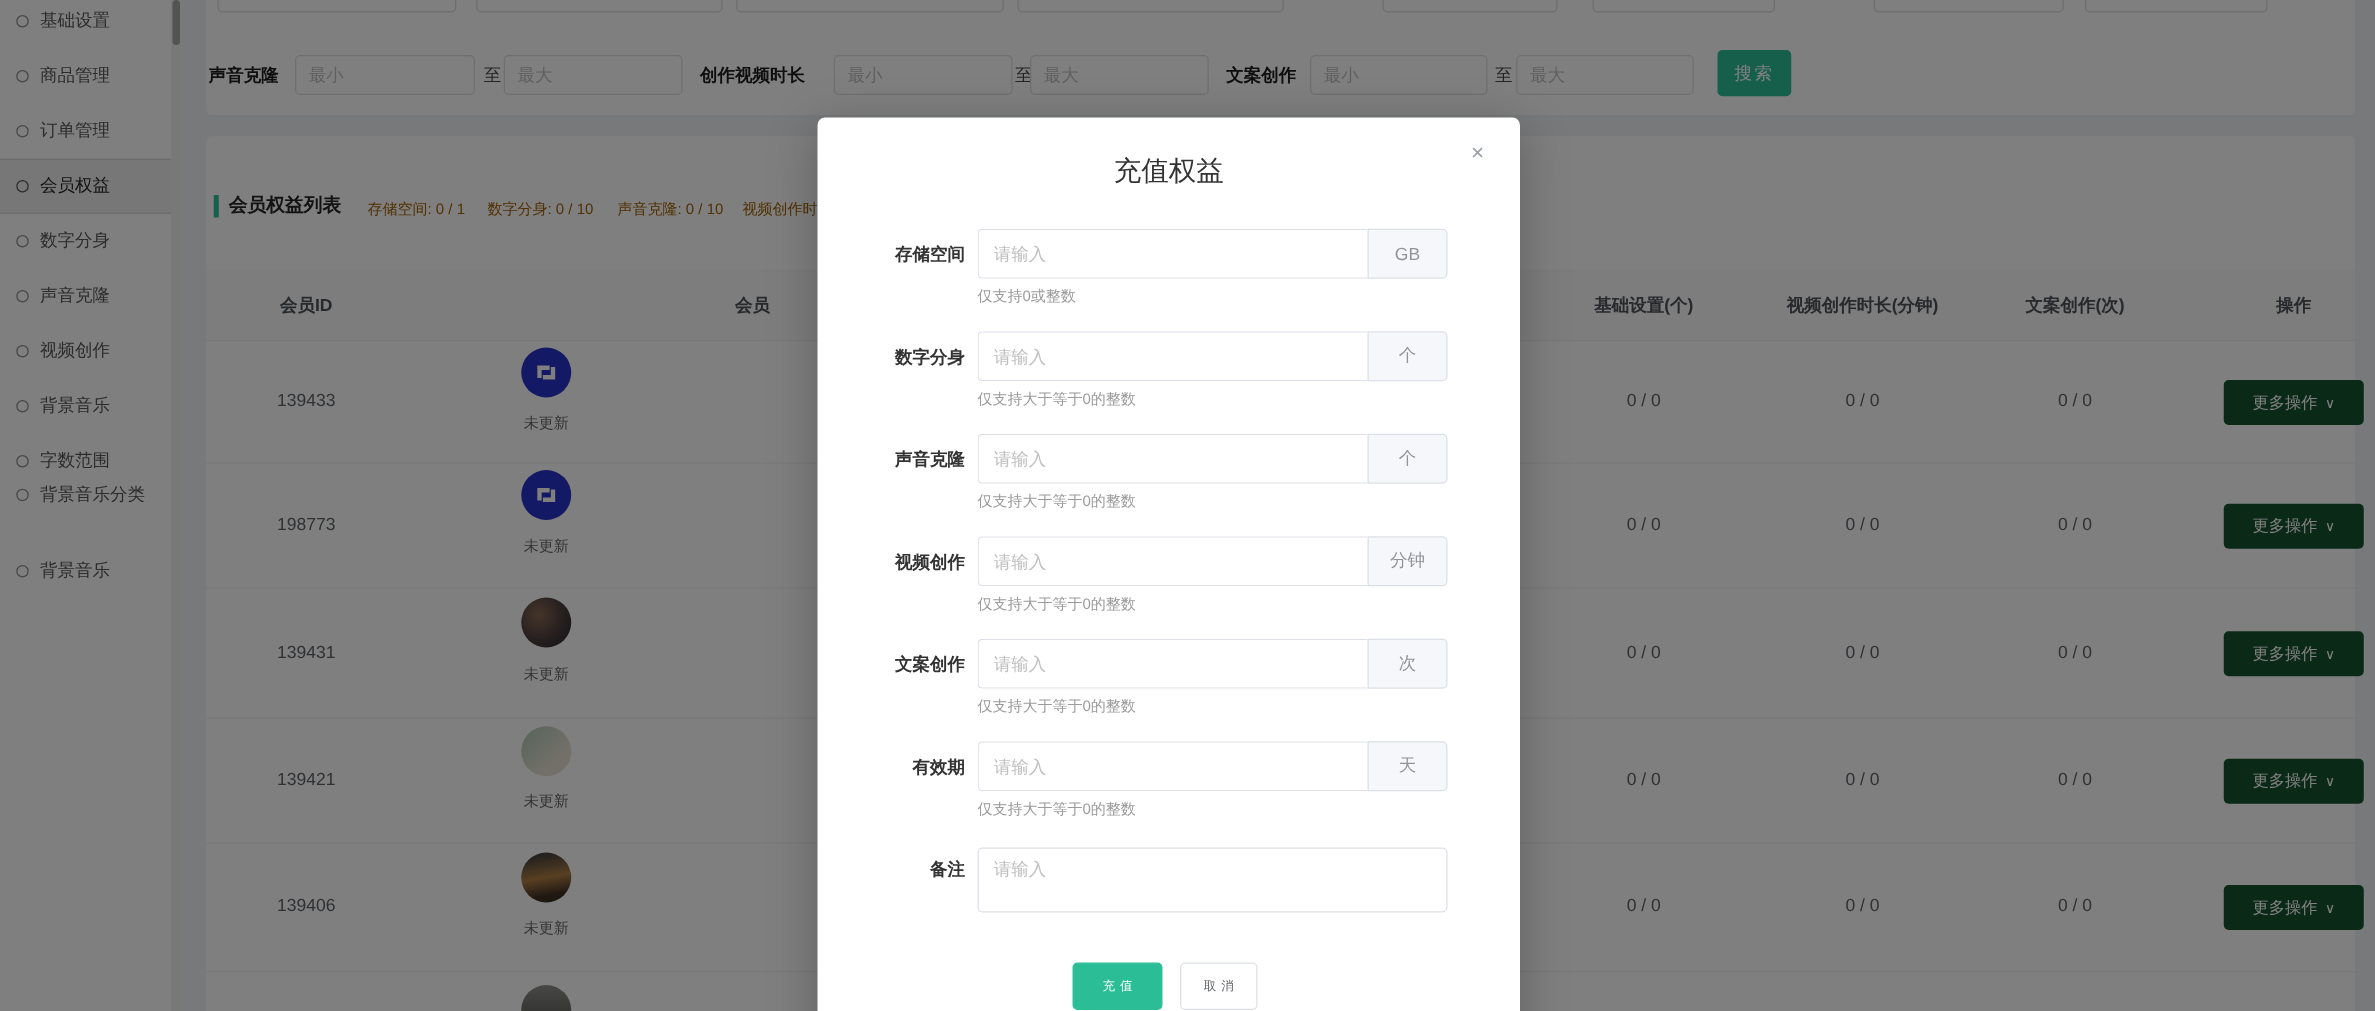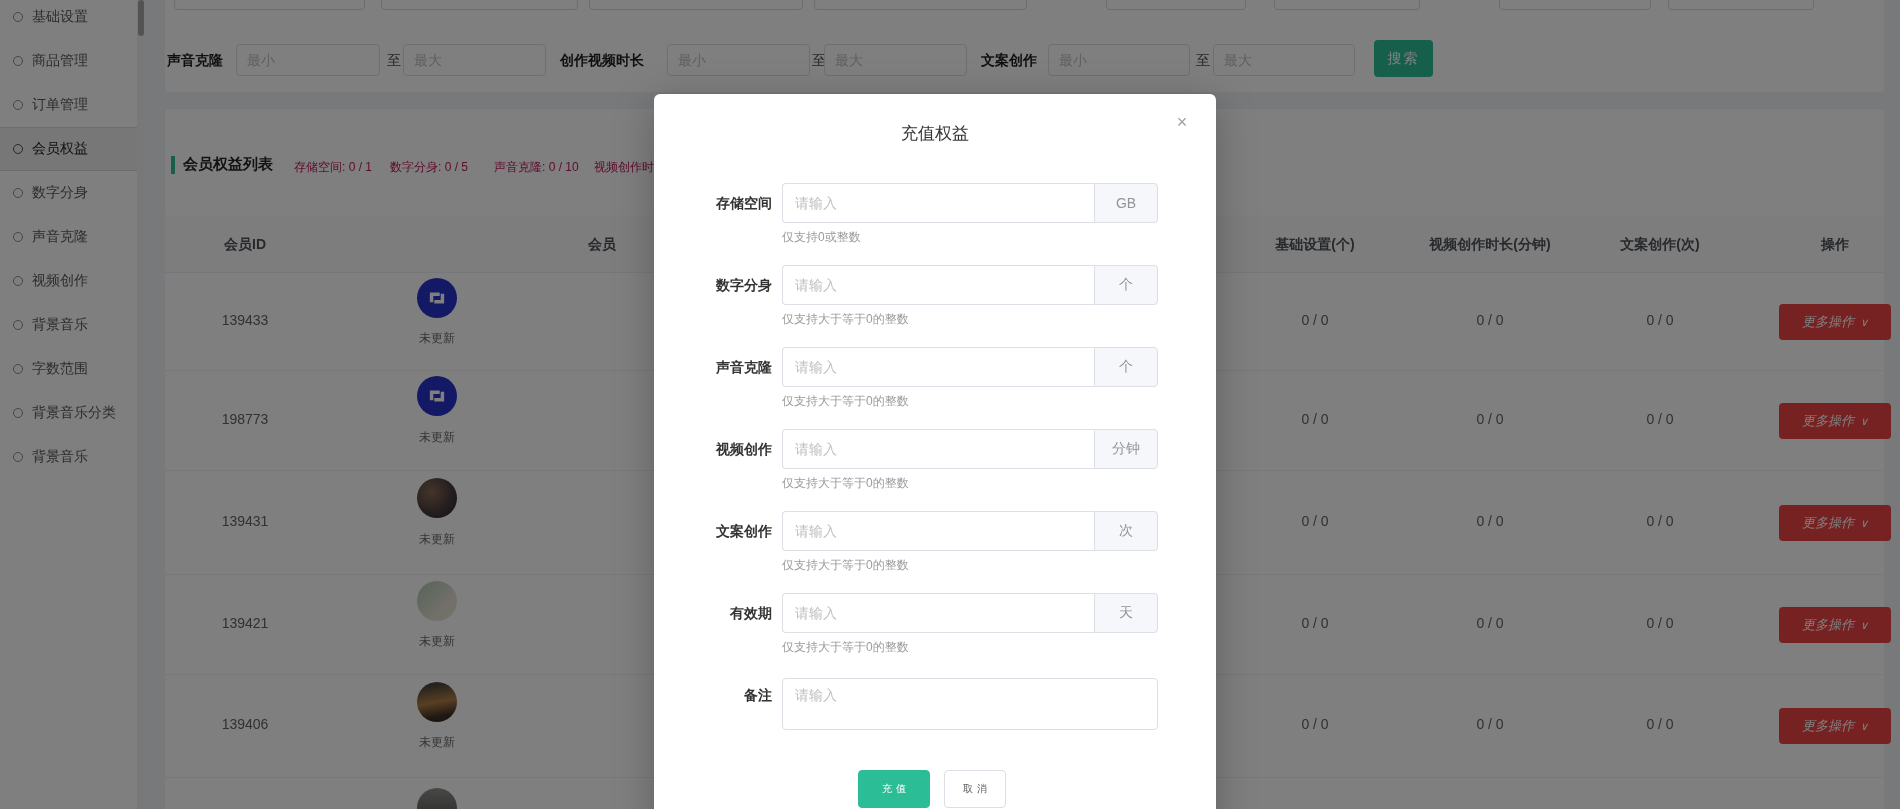--- a/index.html
+++ b/index.html
@@ -29,50 +29,50 @@
   .f-input { position:absolute; top:44px; height:32px; border:1px solid #dcdfe6; border-radius:4px;
              background:#fff; font-size:14px; color:#333; padding:0 10px; outline:none; }
   .f-input::placeholder, .m-input::placeholder, .m-textarea::placeholder { color:#bfbfbf; }
   .f-to { position:absolute; top:44px; height:32px; line-height:32px; font-size:14px; color:#4a4a4a; }
   .btn-search { position:absolute; left:1374px; top:40px; width:59px; height:37px; background:#2bbe96;
                 color:#fff; border:none; border-radius:4px; font-size:14px; letter-spacing:2px; cursor:pointer; }
 
   
   .green-bar { position:absolute; left:171px; top:156px; width:4px; height:18px; background:#2bbe96; }
   .list-title { position:absolute; left:183px; top:155px; font-size:15px; font-weight:700; color:#262626; }
-  .stat { position:absolute; top:159px; font-size:12px; color:#be185d; white-space:nowrap; }
+  .stat { position:absolute; top:159px; font-size:12px; color:#a16207; white-space:nowrap; }
 
   
   .thead { position:absolute; left:165px; top:215px; width:1719px; height:58px; background:#fafafa;
            border-bottom:1px solid #ebeef5; }
   .th { position:absolute; top:0; height:58px; display:flex; flex-direction:column; justify-content:center;
         align-items:center; font-size:14px; font-weight:700; color:#4f5359; text-align:center; line-height:19px; }
   .trow { position:absolute; left:165px; width:1719px; background:#fff; border-bottom:1px solid #f0f0f0; }
   .td { position:absolute; text-align:center; font-size:14px; color:#5f6368; }
   .cell-id     { left:20px;  width:120px; }
   .cell-status { left:222px; width:100px; font-size:12px; color:#6b6b6b; }
   .cell-voice  { left:1075px; width:150px; }
   .cell-video  { left:1245px; width:160px; }
   .cell-copy   { left:1425px; width:140px; }
   .avatar { position:absolute; left:252px; top:5px; width:40px; height:40px; border-radius:50%; overflow:hidden;
             display:flex; align-items:center; justify-content:center; }
   .av-logo { background:#2733c8; }
   .av-p1 { background:radial-gradient(circle at 35% 35%, #8a6a55, #463a3c 60%, #22252b); }
   .av-p2 { background:linear-gradient(135deg, #aec7b4, #e7e1d4 70%); }
   .av-p3 { background:linear-gradient(170deg, #4a443e 12%, #b07f45 50%, #3c2f25 82%); }
   .av-p4 { background:linear-gradient(180deg, #90908e, #4a4a48); }
-  .btn-more { position:absolute; left:1614px; width:112px; height:36px; background:#ef4444; color:#fff;
-              border:none; border-radius:4px; font-size:13px; cursor:pointer;font-style:italic; }
+  .btn-more { position:absolute; left:1614px; width:112px; height:36px; background:#14532d; color:#fff;
+              border:none; border-radius:4px; font-size:13px; cursor:pointer; }
   .btn-more .chev { font-size:11px; margin-left:6px; }
 
   
   .mask { position:absolute; left:0; top:0; width:1900px; height:809px; background:rgba(0,0,0,0.5); z-index:50; }
   .modal { position:absolute; left:654px; top:94px; width:562px; height:760px; background:#fff;
            border-radius:6px; box-shadow:0 8px 40px rgba(0,0,0,0.25); z-index:60; }
-  .m-title { position:absolute; left:0; top:28px; width:562px; text-align:center; font-size:17px;
+  .m-title { position:absolute; left:0; top:28px; width:562px; text-align:center; font-size:22px;
              font-weight:500; color:#333; }
   .m-close { position:absolute; right:22px; top:16px; font-size:18px; color:#9aa0a6; cursor:pointer;
              width:24px; height:24px; text-align:center; line-height:24px; }
   .m-label { position:absolute; left:40px; width:78px; height:40px; line-height:40px; text-align:right;
              font-size:14px; font-weight:700; color:#333; }
   .m-input { position:absolute; left:128px; width:312px; height:40px; border:1px solid #dcdfe6;
              border-right:none; border-radius:4px 0 0 4px; font-size:14px; color:#333; padding:0 12px; outline:none; }
   .m-unit { position:absolute; left:440px; width:64px; height:40px; background:#f5f7fa;
             border:1px solid #dcdfe6; border-radius:0 4px 4px 0; color:#909399; font-size:14px;
             display:flex; align-items:center; justify-content:center; }
@@ -120,21 +120,21 @@
         <span>视频创作</span>
       </div>
     <div class="side-item" style="top:303px">
         <span class="ring"></span>
         <span>背景音乐</span>
       </div>
     <div class="side-item" style="top:347px">
         <span class="ring"></span>
         <span>字数范围</span>
       </div>
-    <div class="side-item" style="top:391px">
+    <div class="side-item" style="top:374px">
         <span class="ring"></span>
         <span>背景音乐分类</span>
       </div>
     <div class="side-item" style="top:435px">
         <span class="ring"></span>
         <span>背景音乐</span>
       </div>
   </nav>
   <div class="side-scroll">
     <div class="side-thumb"></div>
@@ -164,21 +164,21 @@
   <input class="f-input" style="left: 1048px; width: 142px;" placeholder="最小">
   <span class="f-to" style="left:1196px">至</span>
   <input class="f-input" style="left: 1213px; width: 142px;" placeholder="最大">
 
   <button class="btn-search">搜索</button>
 
   <section class="card list-card"></section>
   <div class="green-bar"></div>
   <h2 class="list-title">会员权益列表</h2>
   <span class="stat" style="left:294px">存储空间: 0 / 1</span>
-  <span class="stat" style="left:390px">数字分身: 0 / 5</span>
+  <span class="stat" style="left:390px">数字分身: 0 / 10</span>
   <span class="stat" style="left:494px">声音克隆: 0 / 10</span>
   <span class="stat" style="left:594px">视频创作时长:</span>
 
   <div class="thead">
     <div class="th" style="left:20px;width:120px">
         <span>会员ID</span>
       </div>
     <div class="th" style="left:372px;width:130px">
         <span>会员</span>
       </div>

